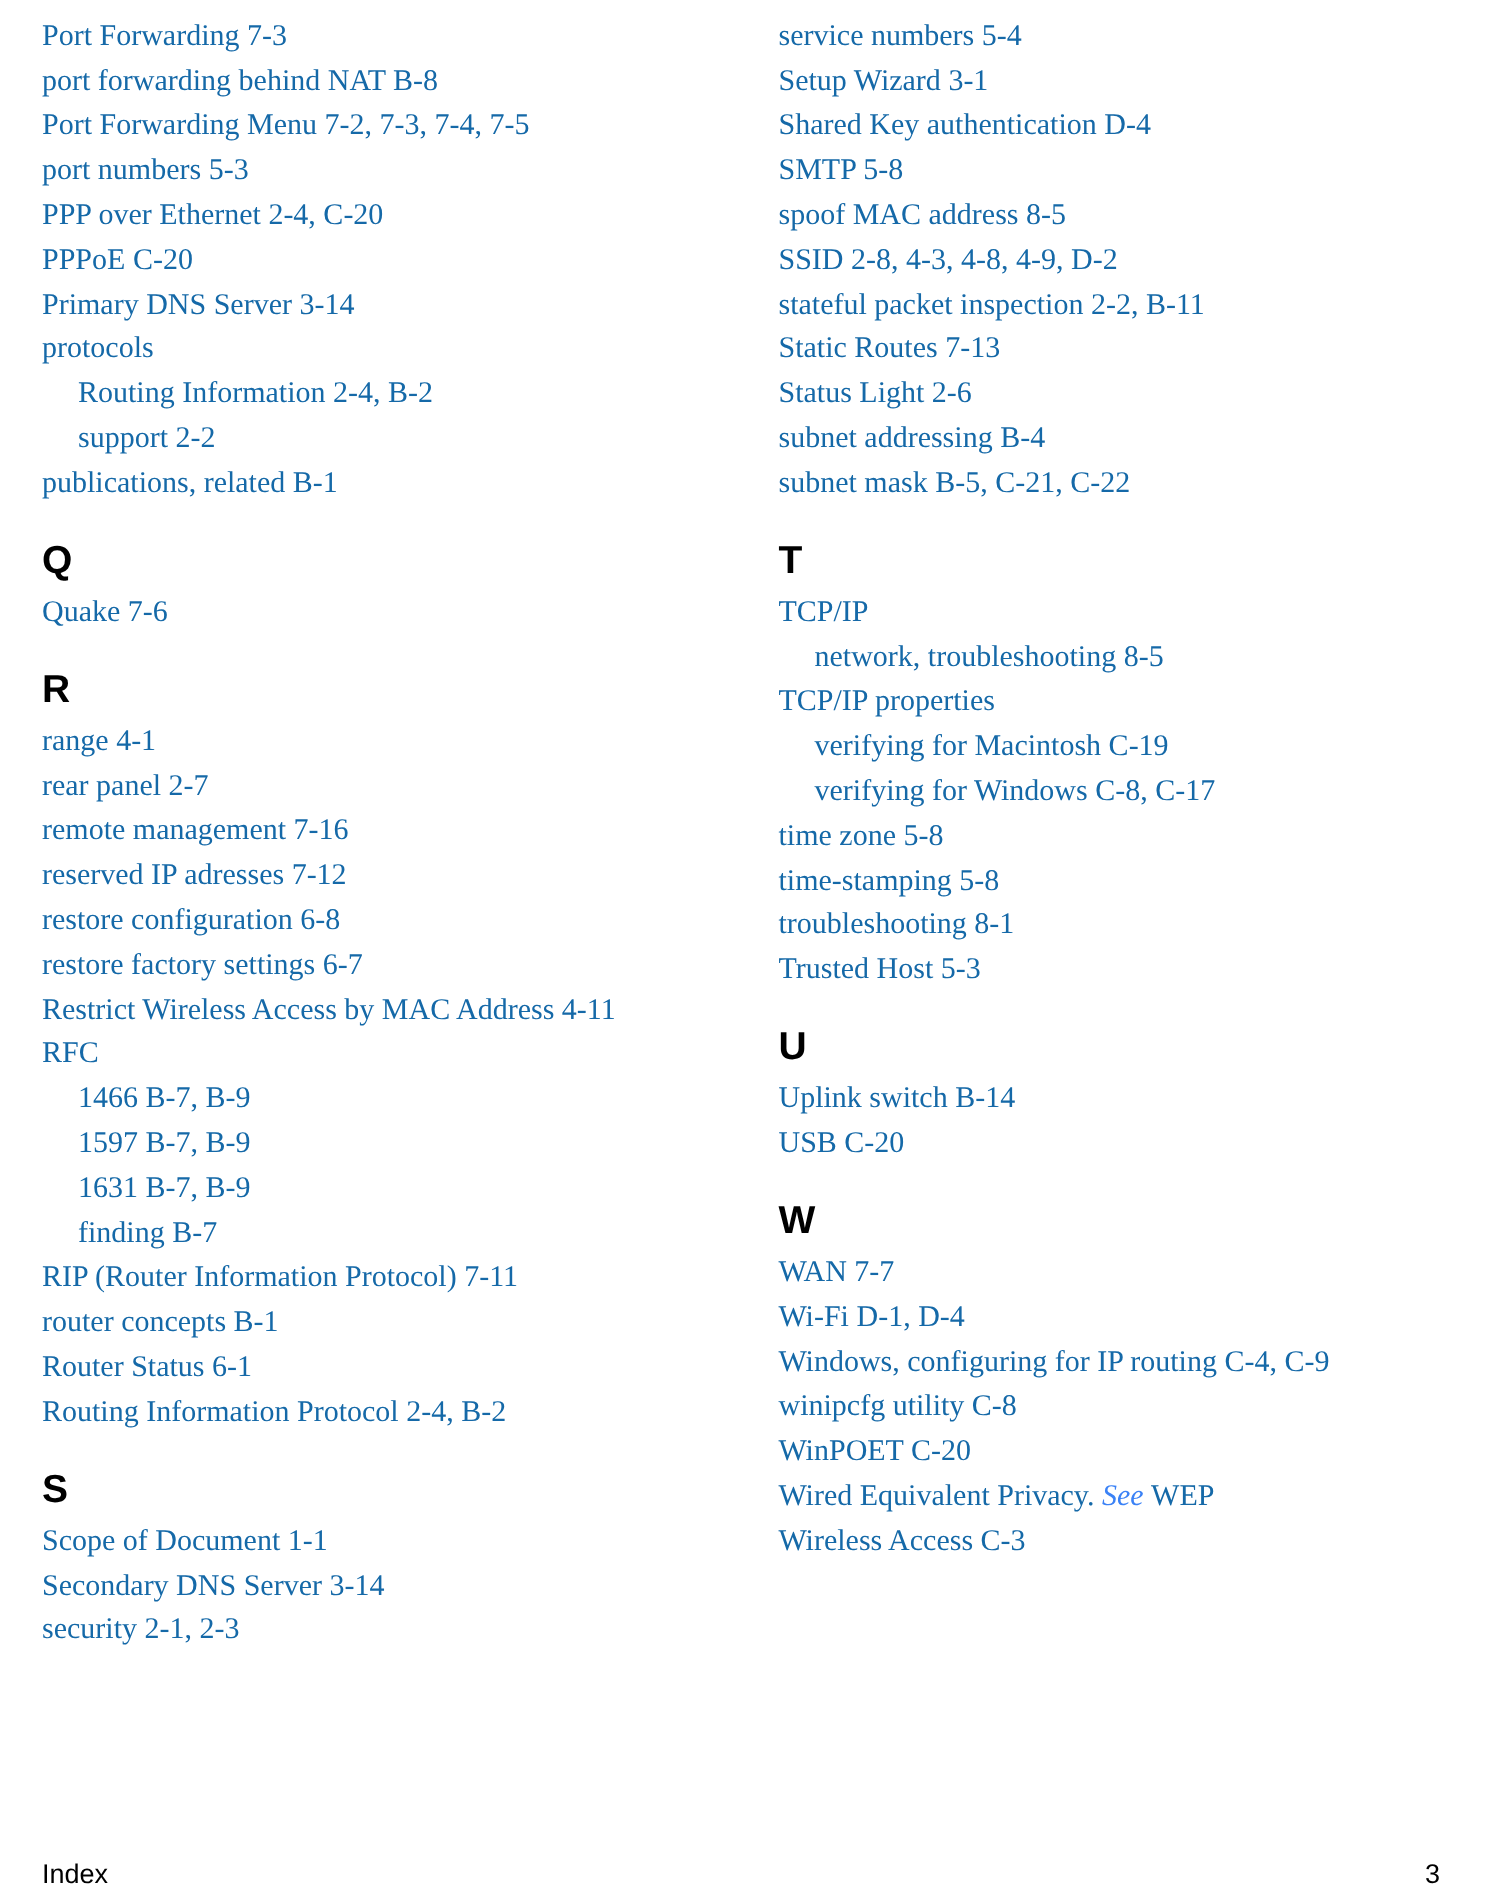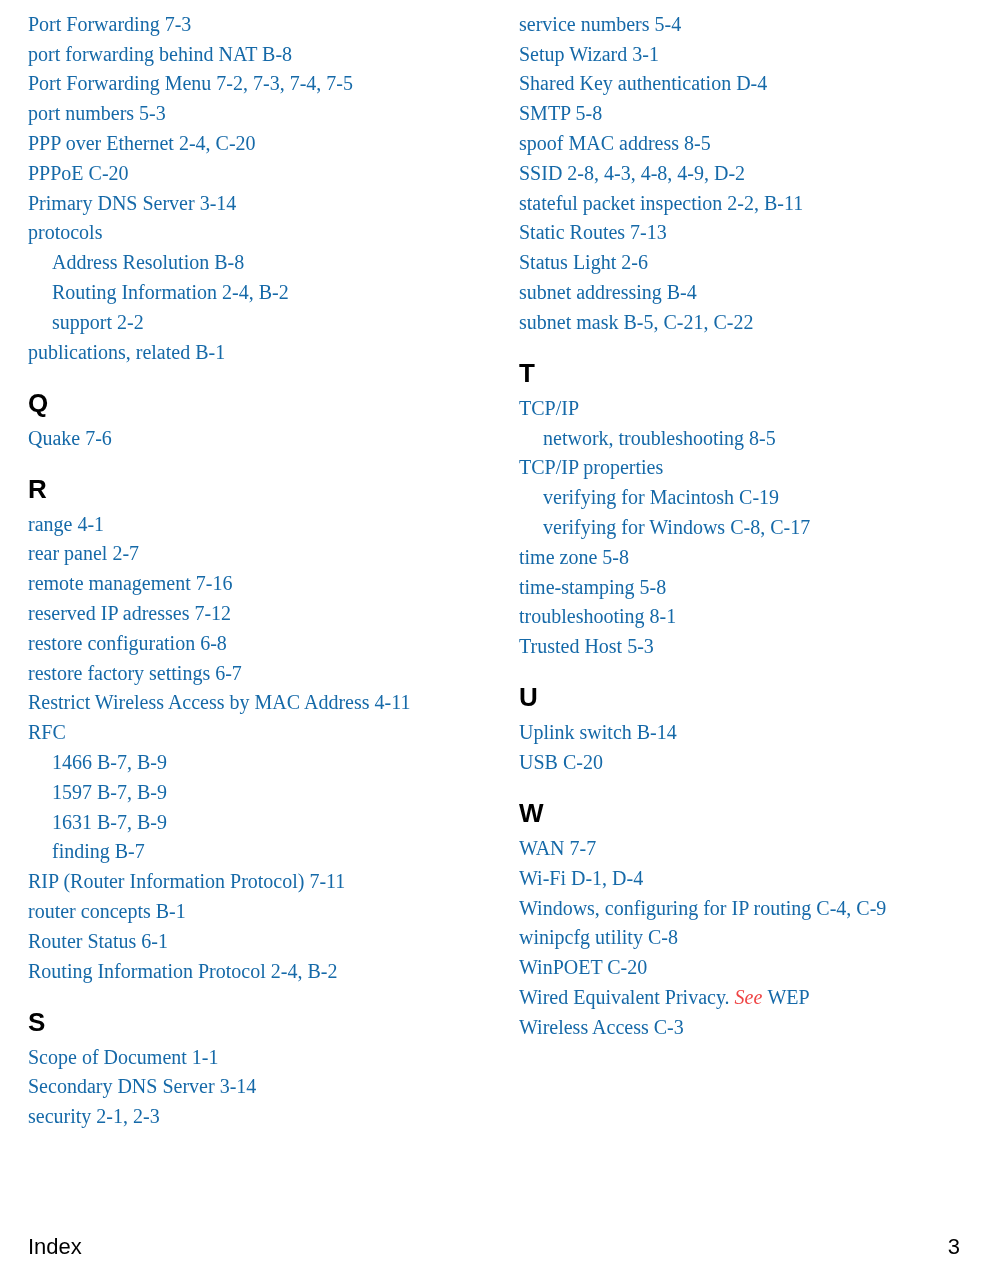--- a/index.html
+++ b/index.html
@@ -2,40 +2,39 @@
 <html><head>
 <meta charset="utf-8">
 <style>
 body{margin:0;padding:0;font-family:"Times New Roman",serif;font-size:20px;color:#000;background:#fff}
 .page{width:990px;height:1266px;box-sizing:border-box;padding:8px 30px 10px 28px;position:relative}
 .cols{display:flex;gap:50px}
 .col{flex:1}
 .entry{color:#39c;margin:2.8px 0;line-height:1.35}
 .sub{margin-left:24px}
 .entry .term,.entry .pages{color:#1569a8}
-.see-text{font-style:italic;color:#ef4444}
+.see-text{font-style:italic;color:#3b82f6}
 .see-target{color:#1569a8}
 .letter{font-family:Arial,Helvetica,sans-serif;font-weight:bold;font-size:26px;margin-top:22px;margin-bottom:6px;color:#000}
-.footer{position:absolute;bottom:6px;left:28px;right:30px;display:flex;justify-content:space-between;font-family:Arial,Helvetica,sans-serif;font-size:22px;color:#000}
+.footer{position:absolute;bottom:6px;left:28px;right:30px;display:flex;justify-content:space-between;font-family:Arial,Helvetica,sans-serif;font-size:18px;color:#000}
 </style>
 </head>
 <body>
 
 <div class="page">
   <div class="cols">
     <div class="col" id="col-left">
         <div class="entry"><span class="term">Port Forwarding</span><span>  </span><span class="pages">7-3</span></div>
         <div class="entry"><span class="term">port forwarding behind NAT</span><span>  </span><span class="pages">B-8</span></div>
         <div class="entry"><span class="term">Port Forwarding Menu</span><span>  </span><span class="pages">7-2, 7-3, 7-4, 7-5</span></div>
         <div class="entry"><span class="term">port numbers</span><span>  </span><span class="pages">5-3</span></div>
         <div class="entry"><span class="term">PPP over Ethernet</span><span>  </span><span class="pages">2-4, C-20</span></div>
         <div class="entry"><span class="term">PPPoE</span><span>  </span><span class="pages">C-20</span></div>
         <div class="entry"><span class="term">Primary DNS Server</span><span>  </span><span class="pages">3-14</span></div>
         <div class="entry"><span class="term">protocols</span></div>
-        <div class="entry sub"><span class="term">Address Resolution</span><span>  </span><span class="pages">B-8</span></div>
         <div class="entry sub"><span class="term">Routing Information</span><span>  </span><span class="pages">2-4, B-2</span></div>
         <div class="entry sub"><span class="term">support</span><span>  </span><span class="pages">2-2</span></div>
         <div class="entry"><span class="term">publications, related</span><span>  </span><span class="pages">B-1</span></div>
         <div class="letter">Q</div>
         <div class="entry"><span class="term">Quake</span><span>  </span><span class="pages">7-6</span></div>
         <div class="letter">R</div>
         <div class="entry"><span class="term">range</span><span>  </span><span class="pages">4-1</span></div>
         <div class="entry"><span class="term">rear panel</span><span>  </span><span class="pages">2-7</span></div>
         <div class="entry"><span class="term">remote management</span><span>  </span><span class="pages">7-16</span></div>
         <div class="entry"><span class="term">reserved IP adresses</span><span>  </span><span class="pages">7-12</span></div>

